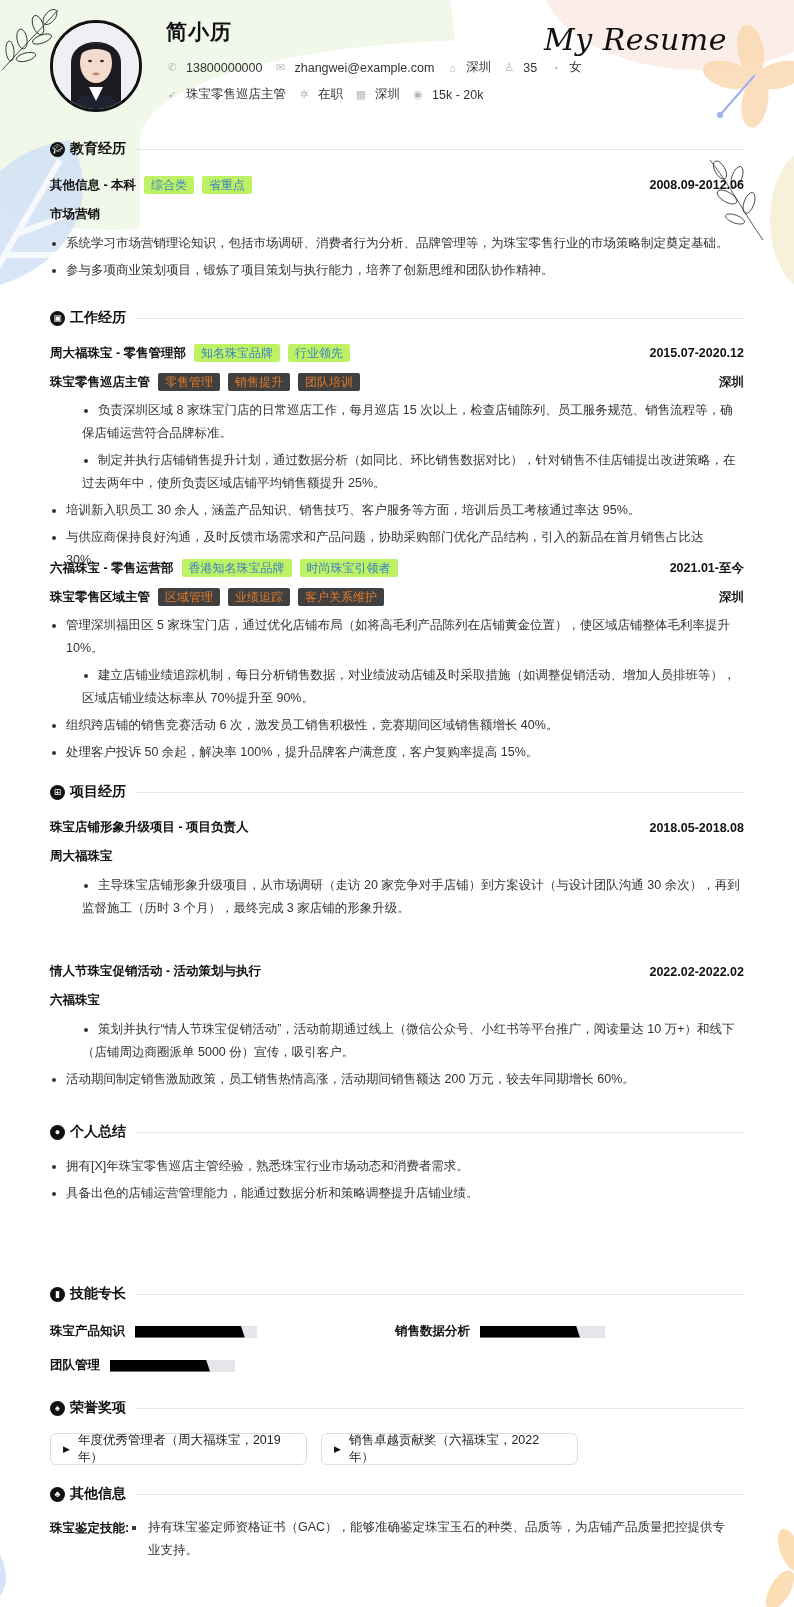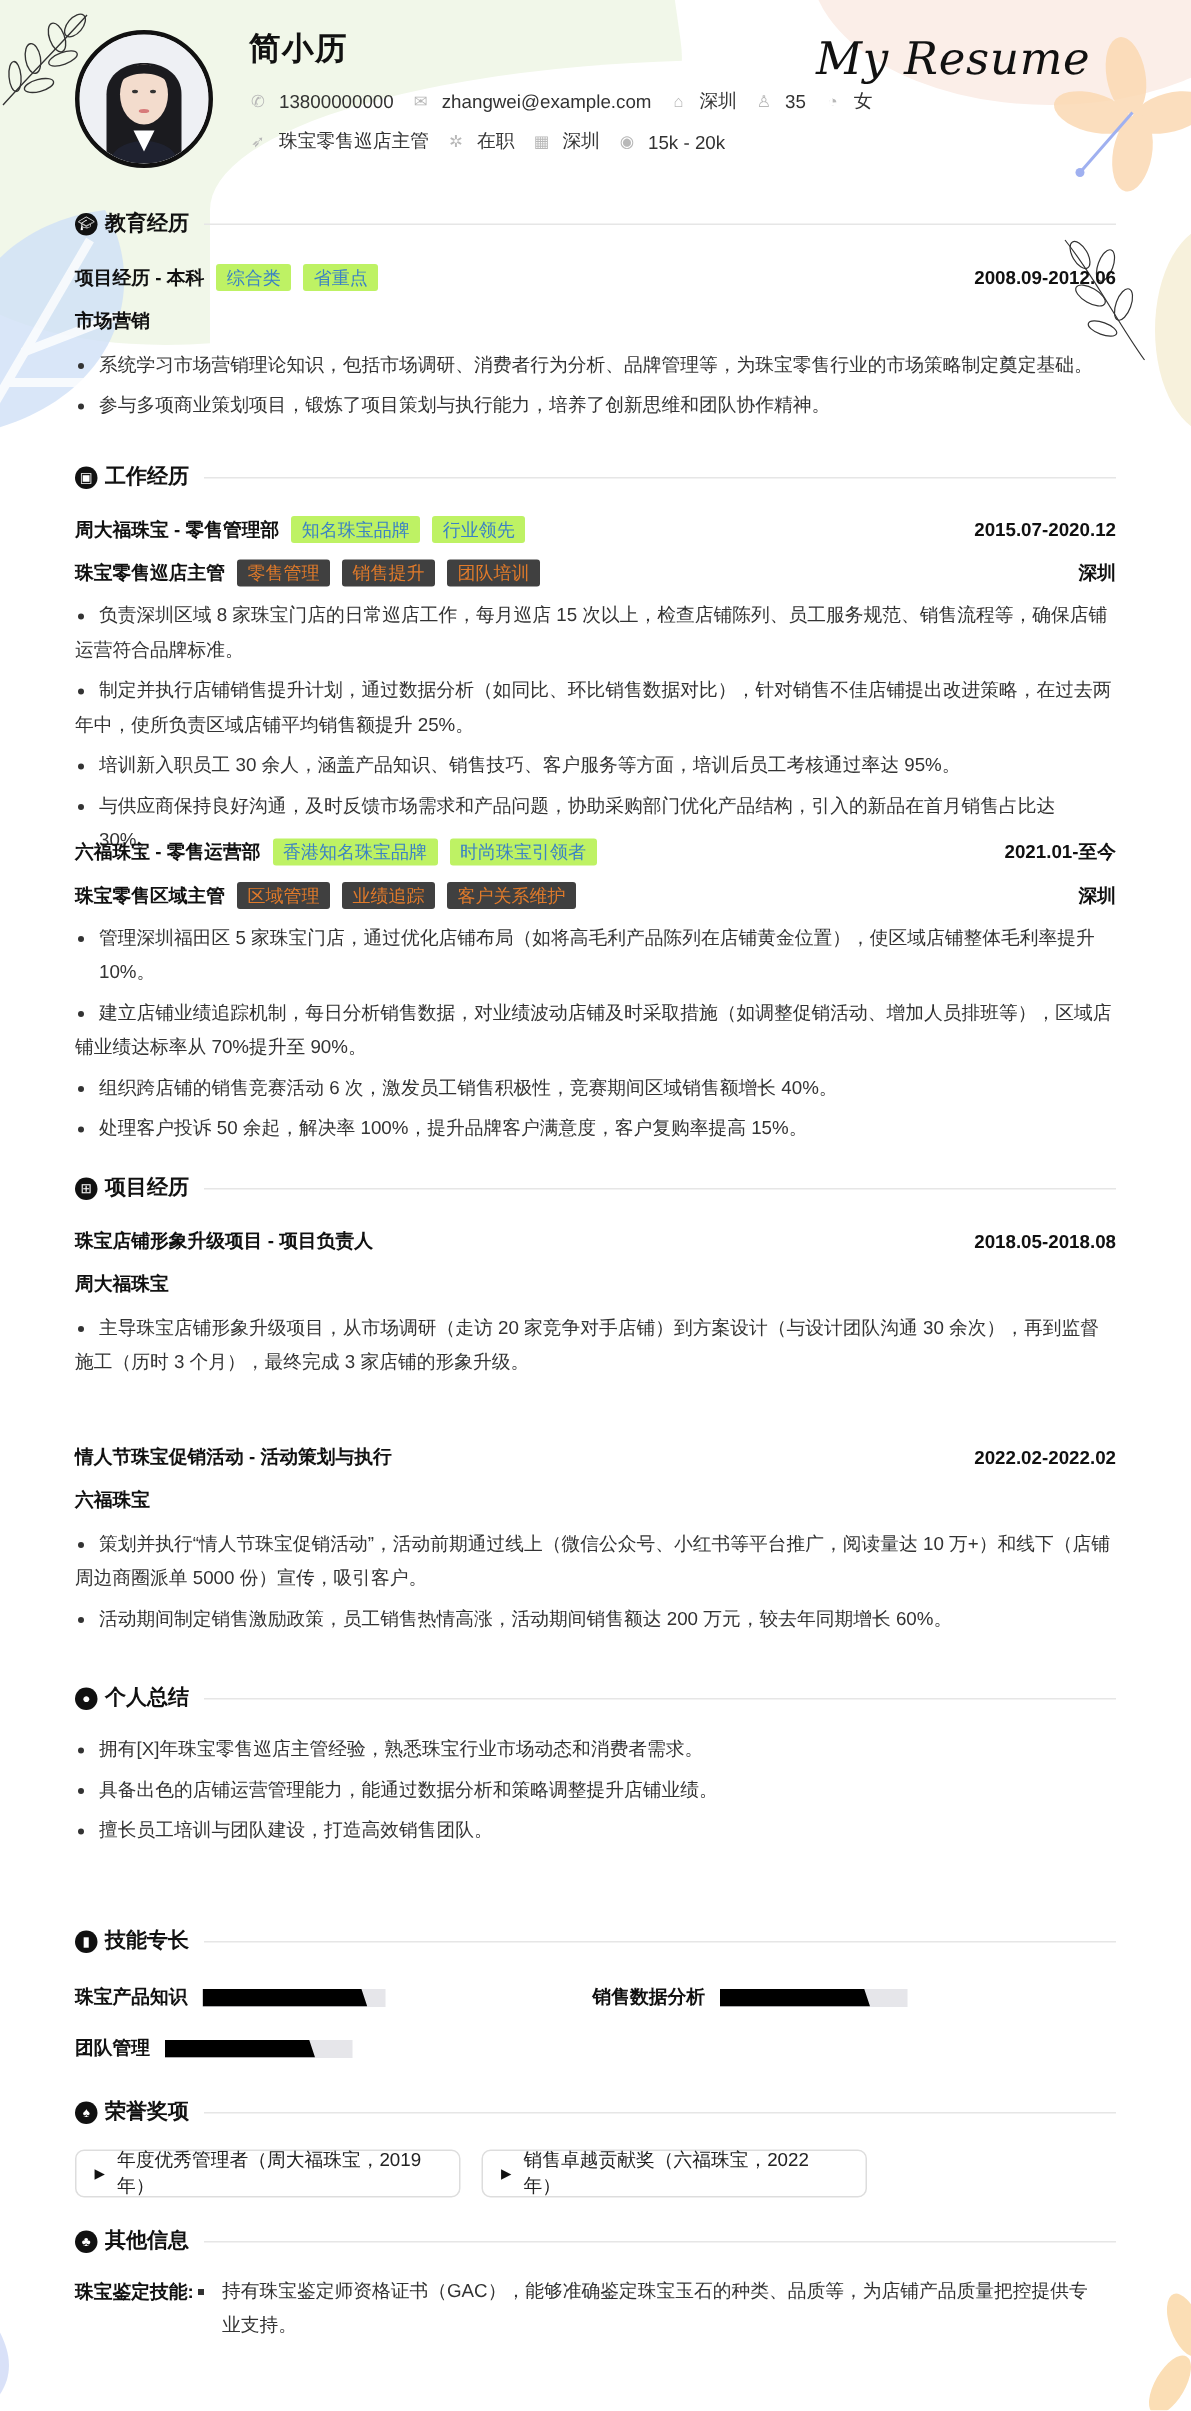--- a/index.html
+++ b/index.html
@@ -39,21 +39,21 @@
   .line .left { display: flex; align-items: center; }
   .bold { font-weight: bold; font-size: 12.5px; color: #111; }
   .date { font-weight: bold; font-size: 12.5px; color: #111; }
   .tag { display: inline-block; font-size: 12px; padding: 2px 7px; margin-left: 8px; border-radius: 2px; line-height: 14px; }
   .tag.blue { background: #bef264; color: #3b82c4; }
   .tag.orange { background: #404040; color: #e07a2a; }
 
   .bullets { position: absolute; left: 50px; width: 694px; font-size: 12.5px; color: #333; line-height: 23px; }
   .bullets .b { position: relative; padding-left: 16px; margin-bottom: 4px; }
   .bullets .b::before { content: ""; position: absolute; left: 2px; top: 10px; width: 4px; height: 4px; border-radius: 50%; background: #333; }
-  .bullets .b.wrap { padding-left: 0; text-indent: 16px; }
+  .bullets .b.wrap { padding-left: 0; text-indent: 16px; margin-left: 32px; }
   .bullets .b.wrap::before { left: 2px; }
 
   
   .skill { position: absolute; display: flex; align-items: center; font-size: 12.5px; font-weight: bold; color: #111; }
   .bar { position: relative; height: 12px; background: #e6e6ea; margin-left: 10px; }
   .bar .fill { position: absolute; left: 0; top: 0; height: 12px; background: #000; clip-path: polygon(0 0, 100% 0, calc(100% - 4px) 0, 100% 100%, 0 100%); }
 
   
   .award { position: absolute; top: 1397px; height: 32px; border: 1px solid #ddd; border-radius: 6px; display: flex; align-items: center; padding: 0 12px; font-size: 12.5px; color: #222; background: #fff; }
   .award .tri { font-size: 9px; margin-right: 8px; color: #111; }
@@ -182,21 +182,21 @@
     </div>
   </div>
 
   <div class="section-title" style="top:140px;">
     <span class="sico">🎓︎</span>
     <span class="stext">教育经历</span>
     <span class="sline"></span>
   </div>
   <div class="line" style="top:176px;">
     <div class="left">
-      <span class="bold">项目经历 - 本科</span>
+      <span class="bold">其他信息 - 本科</span>
       <span class="tag blue">综合类</span>
       <span class="tag blue">省重点</span>
     </div>
     <span class="date">2008.09-2012.06</span>
   </div>
   <div class="line" style="top:206px;">
     <span class="bold">市场营销</span>
   </div>
   <div class="bullets" style="top:232px;">
     <div class="b">系统学习市场营销理论知识，包括市场调研、消费者行为分析、品牌管理等，为珠宝零售行业的市场策略制定奠定基础。</div>
@@ -286,21 +286,20 @@
   </div>
 
   <div class="section-title" style="top:1123px;">
     <span class="sico">●</span>
     <span class="stext">个人总结</span>
     <span class="sline"></span>
   </div>
   <div class="bullets" style="top:1155px;">
     <div class="b">拥有[X]年珠宝零售巡店主管经验，熟悉珠宝行业市场动态和消费者需求。</div>
     <div class="b">具备出色的店铺运营管理能力，能通过数据分析和策略调整提升店铺业绩。</div>
-    <div class="b">擅长员工培训与团队建设，打造高效销售团队。</div>
   </div>
 
   <div class="section-title" style="top:1285px;">
     <span class="sico">▮</span>
     <span class="stext">技能专长</span>
     <span class="sline"></span>
   </div>
   <div class="skill" style="left:50px;top:1323px;">
     <span>珠宝产品知识</span>
     <div class="bar" style="width:122px;">

